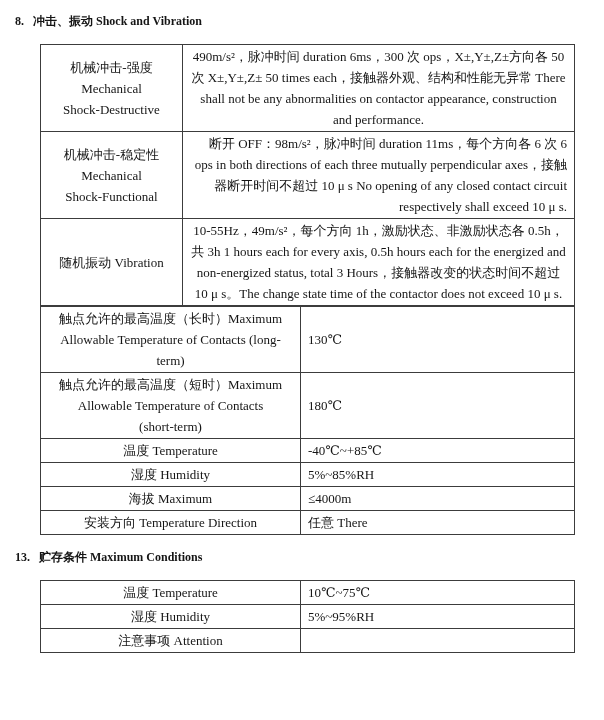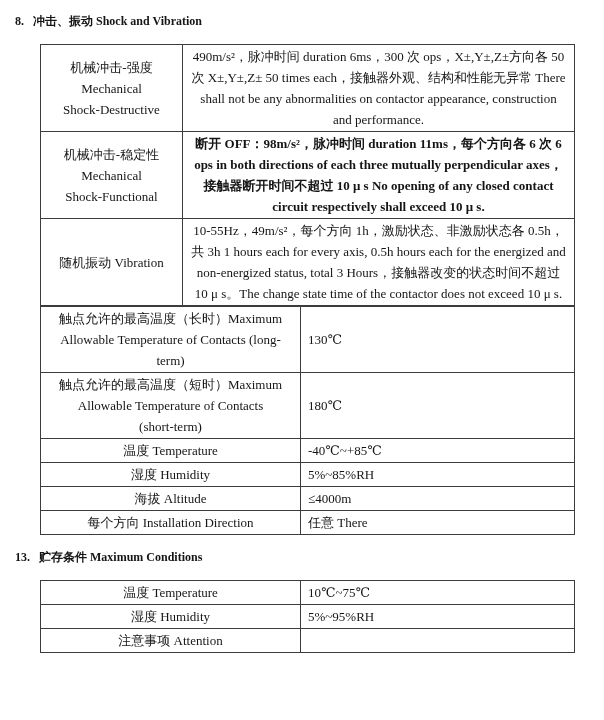--- a/index.html
+++ b/index.html
@@ -32,21 +32,21 @@
     vertical-align: middle;
     line-height: 21px;
     padding: 1px 7px;
   }
   td.label-cell {
     text-align: center;
     white-space: pre-line;
   }
   .t1 td.label-cell { width: 142px; }
   .t1 td.value-cell { text-align: center; }
-  .t1 tr.center-row td.value-cell { text-align: center; font-weight: bold; }
+  .t1 tr.center-row td.value-cell { text-align: right; }
   .t23 td.label-cell { width: 260px; }
   .t23 td.value-cell { text-align: left; }
 </style>
 </head>
 <body>
 
 <div class="page">
 
   <div class="section">
     <h2 class="heading">
@@ -89,25 +89,25 @@
         </tr>
         <tr>
           <td class="label-cell">温度 Temperature</td>
           <td class="value-cell">-40℃~+85℃</td>
         </tr>
         <tr>
           <td class="label-cell">湿度 Humidity</td>
           <td class="value-cell">5%~85%RH</td>
         </tr>
         <tr>
-          <td class="label-cell">海拔 Altitude</td>
+          <td class="label-cell">海拔 Maximum</td>
           <td class="value-cell">≤4000m</td>
         </tr>
         <tr>
-          <td class="label-cell">每个方向 Installation Direction</td>
+          <td class="label-cell">安装方向 Temperature Direction</td>
           <td class="value-cell">任意 There</td>
         </tr>
       </tbody>
     </table>
   </div>
 
   <div class="section">
     <h2 class="heading">
       <span class="h-num">13.</span><span class="h-title">贮存条件 Maximum Conditions</span>
     </h2>

